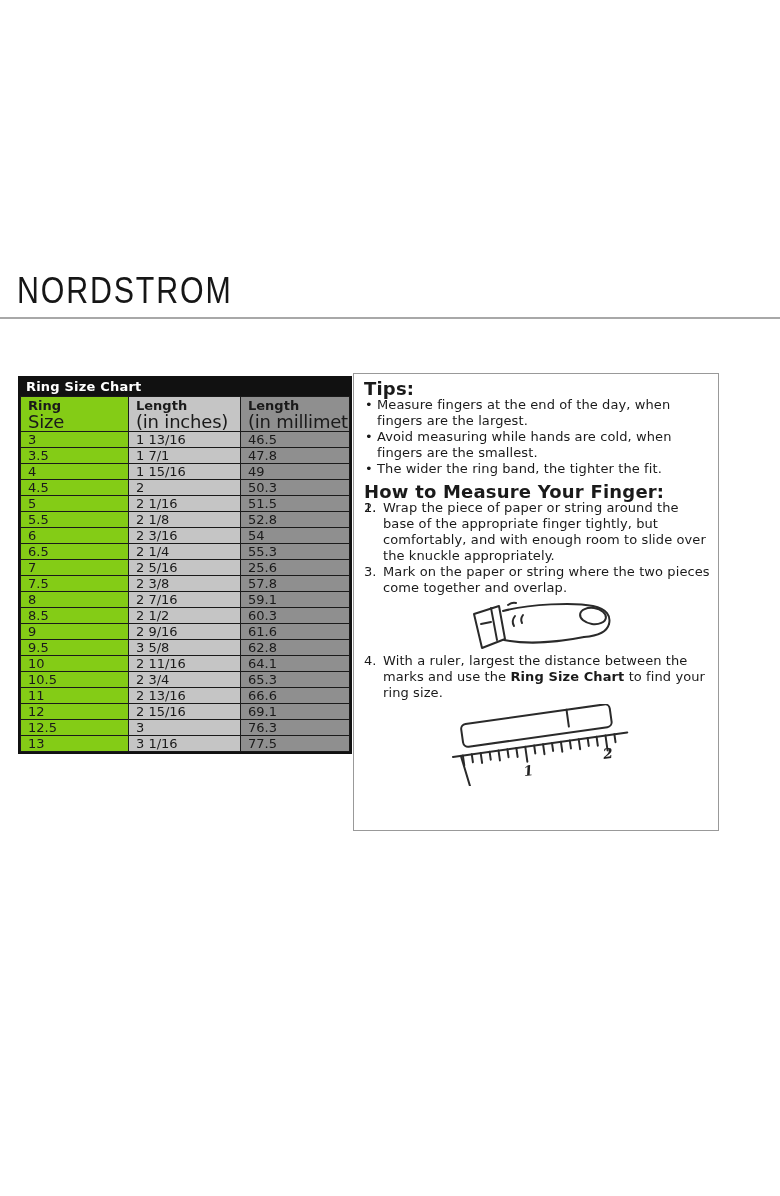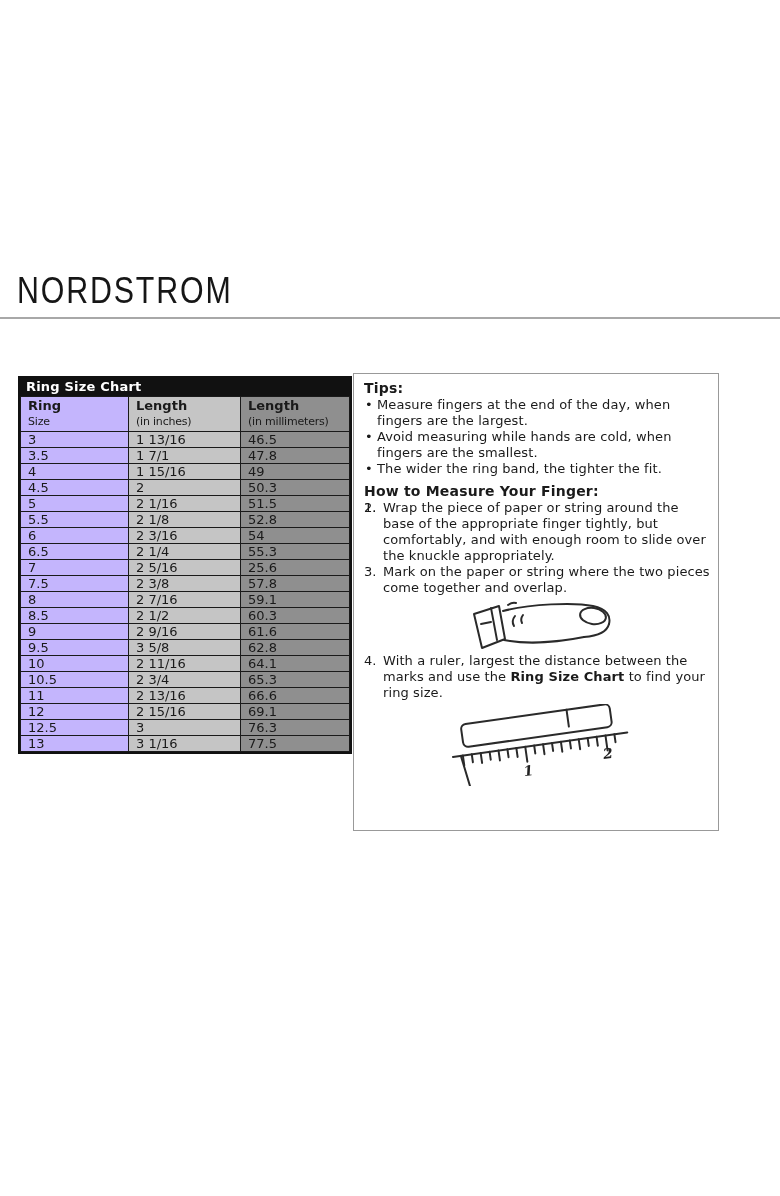--- a/index.html
+++ b/index.html
@@ -22,34 +22,34 @@
   .chart{position:absolute;left:18px;top:376px;width:334px;border:2px solid #111;box-sizing:border-box;background:#fff;}
   .chart-title{background:#111;color:#fff;font-weight:bold;font-size:13px;line-height:16px;padding:1px 0 1px 6px;letter-spacing:.2px;}
   table.sizes{border-collapse:collapse;width:100%;table-layout:fixed;}
   table.sizes col.w1{width:108px;}
   table.sizes col.w2{width:112px;}
   table.sizes th,table.sizes td{
     border:1px solid #1a1a1a;font-size:13px;text-align:left;
     padding:0 0 0 7px;vertical-align:top;overflow:hidden;white-space:nowrap;
   }
   table.sizes th{font-weight:bold;line-height:16px;padding-top:1px;padding-bottom:1px;}
-  table.sizes th .hsub{display:block;font-weight:normal;font-size:11px;letter-spacing:-0.2px;}
+  table.sizes th .hsub{display:block;font-weight:normal;font-size:18px;letter-spacing:-0.2px;}
   table.sizes td{height:15px;line-height:15px;}
-  .colw{background:#c4b5fd;}
+  .colw{background:#84cc16;}
   .coll{background:#c5c5c5;}
   .cold{background:#8f8f8f;}
 
   
   .tips-box{
     position:absolute;left:353px;top:373px;width:366px;height:458px;
     border:1px solid #999;box-sizing:border-box;background:#fff;
     padding:6px 6px 0 10px;font-size:13px;line-height:16px;letter-spacing:.1px;
     overflow:hidden;
   }
-  .h{font-weight:bold;font-size:14px;line-height:17px;letter-spacing:.2px;}
+  .h{font-weight:bold;font-size:18px;line-height:17px;letter-spacing:.2px;}
   .h2{margin-top:6px;}
   .bullet-item{position:relative;padding-left:13px;}
   .bullet-item .b{position:absolute;left:1px;top:0;}
   .step{position:relative;padding-left:19px;}
   .step .n{position:absolute;left:0;top:0;}
   .sketch{display:block;margin:3px auto 2px auto;}
   .sketch path,.sketch line,.sketch rect,.sketch ellipse{
     fill:none;stroke:#2a2a2a;stroke-width:2;stroke-linecap:round;stroke-linejoin:round;
   }
   .sketch text{font-family:"DejaVu Serif",serif;font-style:italic;font-weight:bold;font-size:14px;fill:#222;stroke:none;}

